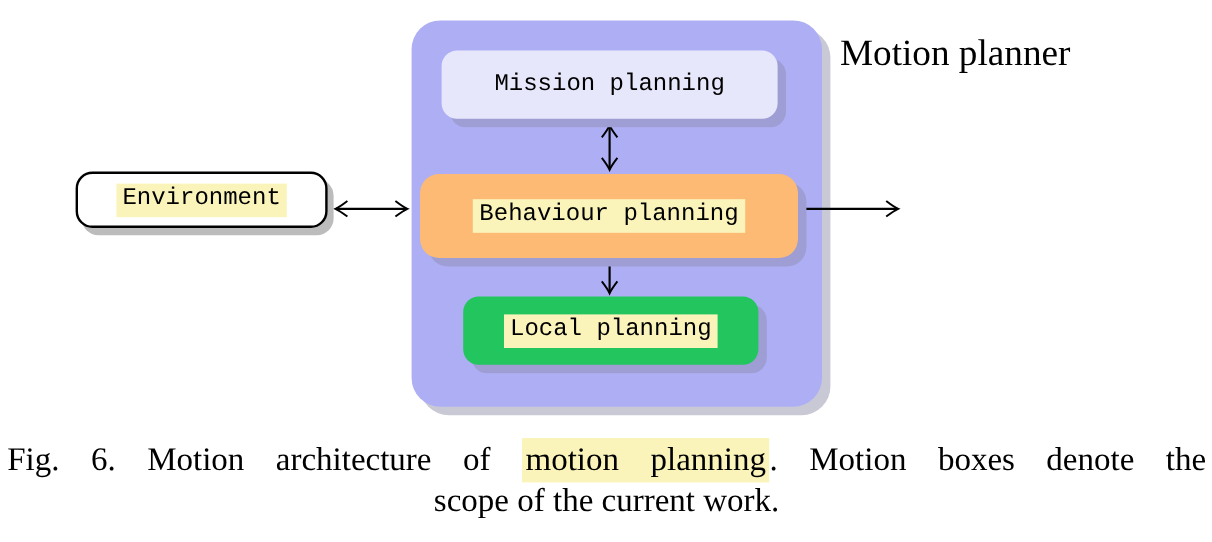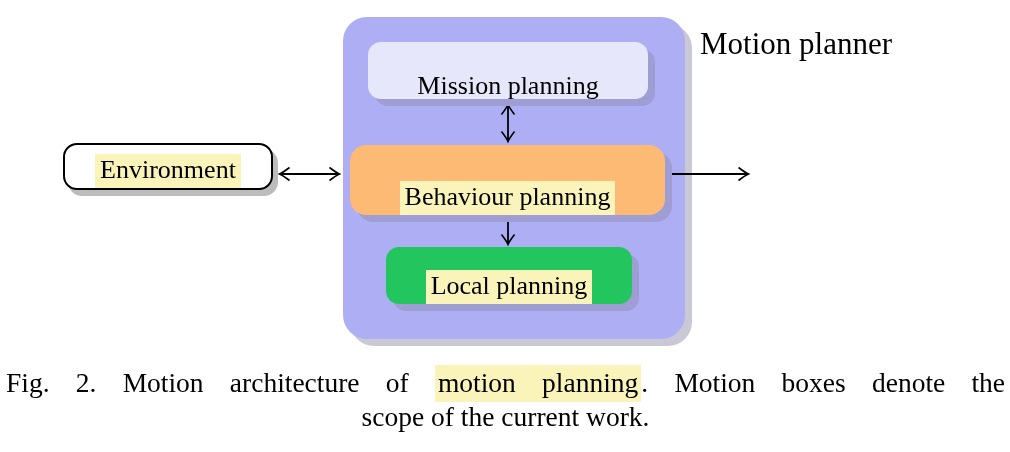--- a/index.html
+++ b/index.html
@@ -24,25 +24,26 @@
     width: 342px; height: 322px;
     background: #aeaef5;
     border-radius: 24px;
     box-shadow: 7px 7px 0 #c9c9d6;
   }
 
   
   .node {
     position: absolute;
     display: flex;
-    align-items: flex-end;
+    align-items: center;
     justify-content: center;
-    font-size: 26px;
+    font-size: 20px;
     line-height: 1;
     white-space: nowrap;
+    font-family: Liberation Mono, monospace;
   }
   .node-mission {
     left: 368px; top: 42px; width: 280px; height: 57px;
     background: #e7e7fb; border-radius: 13px;
     box-shadow: 7px 7px 0 #9e9ed4;
   }
   .node-behaviour {
     left: 350px; top: 145px; width: 315px; height: 70px;
     background: #fdba74; border-radius: 16px;
     box-shadow: 7px 7px 0 #9e9ed4;
@@ -131,20 +132,20 @@
   <div class="node node-local">
     <span class="hl">Local planning</span>
   </div>
 
   <div class="node node-environment">
     <span class="hl">Environment</span>
   </div>
 
 
   <div class="caption">
-    <div class="caption-line1"><span>Fig. 2.</span>
+    <div class="caption-line1"><span>Fig. 6.</span>
       <span>Motion architecture of</span>
       <span class="hl-caption">motion planning</span><span>. Motion boxes denote the</span>
     </div>
     <div class="caption-line2">scope of the current work.</div>
   </div>
 
 </div>
 
 </body></html>

